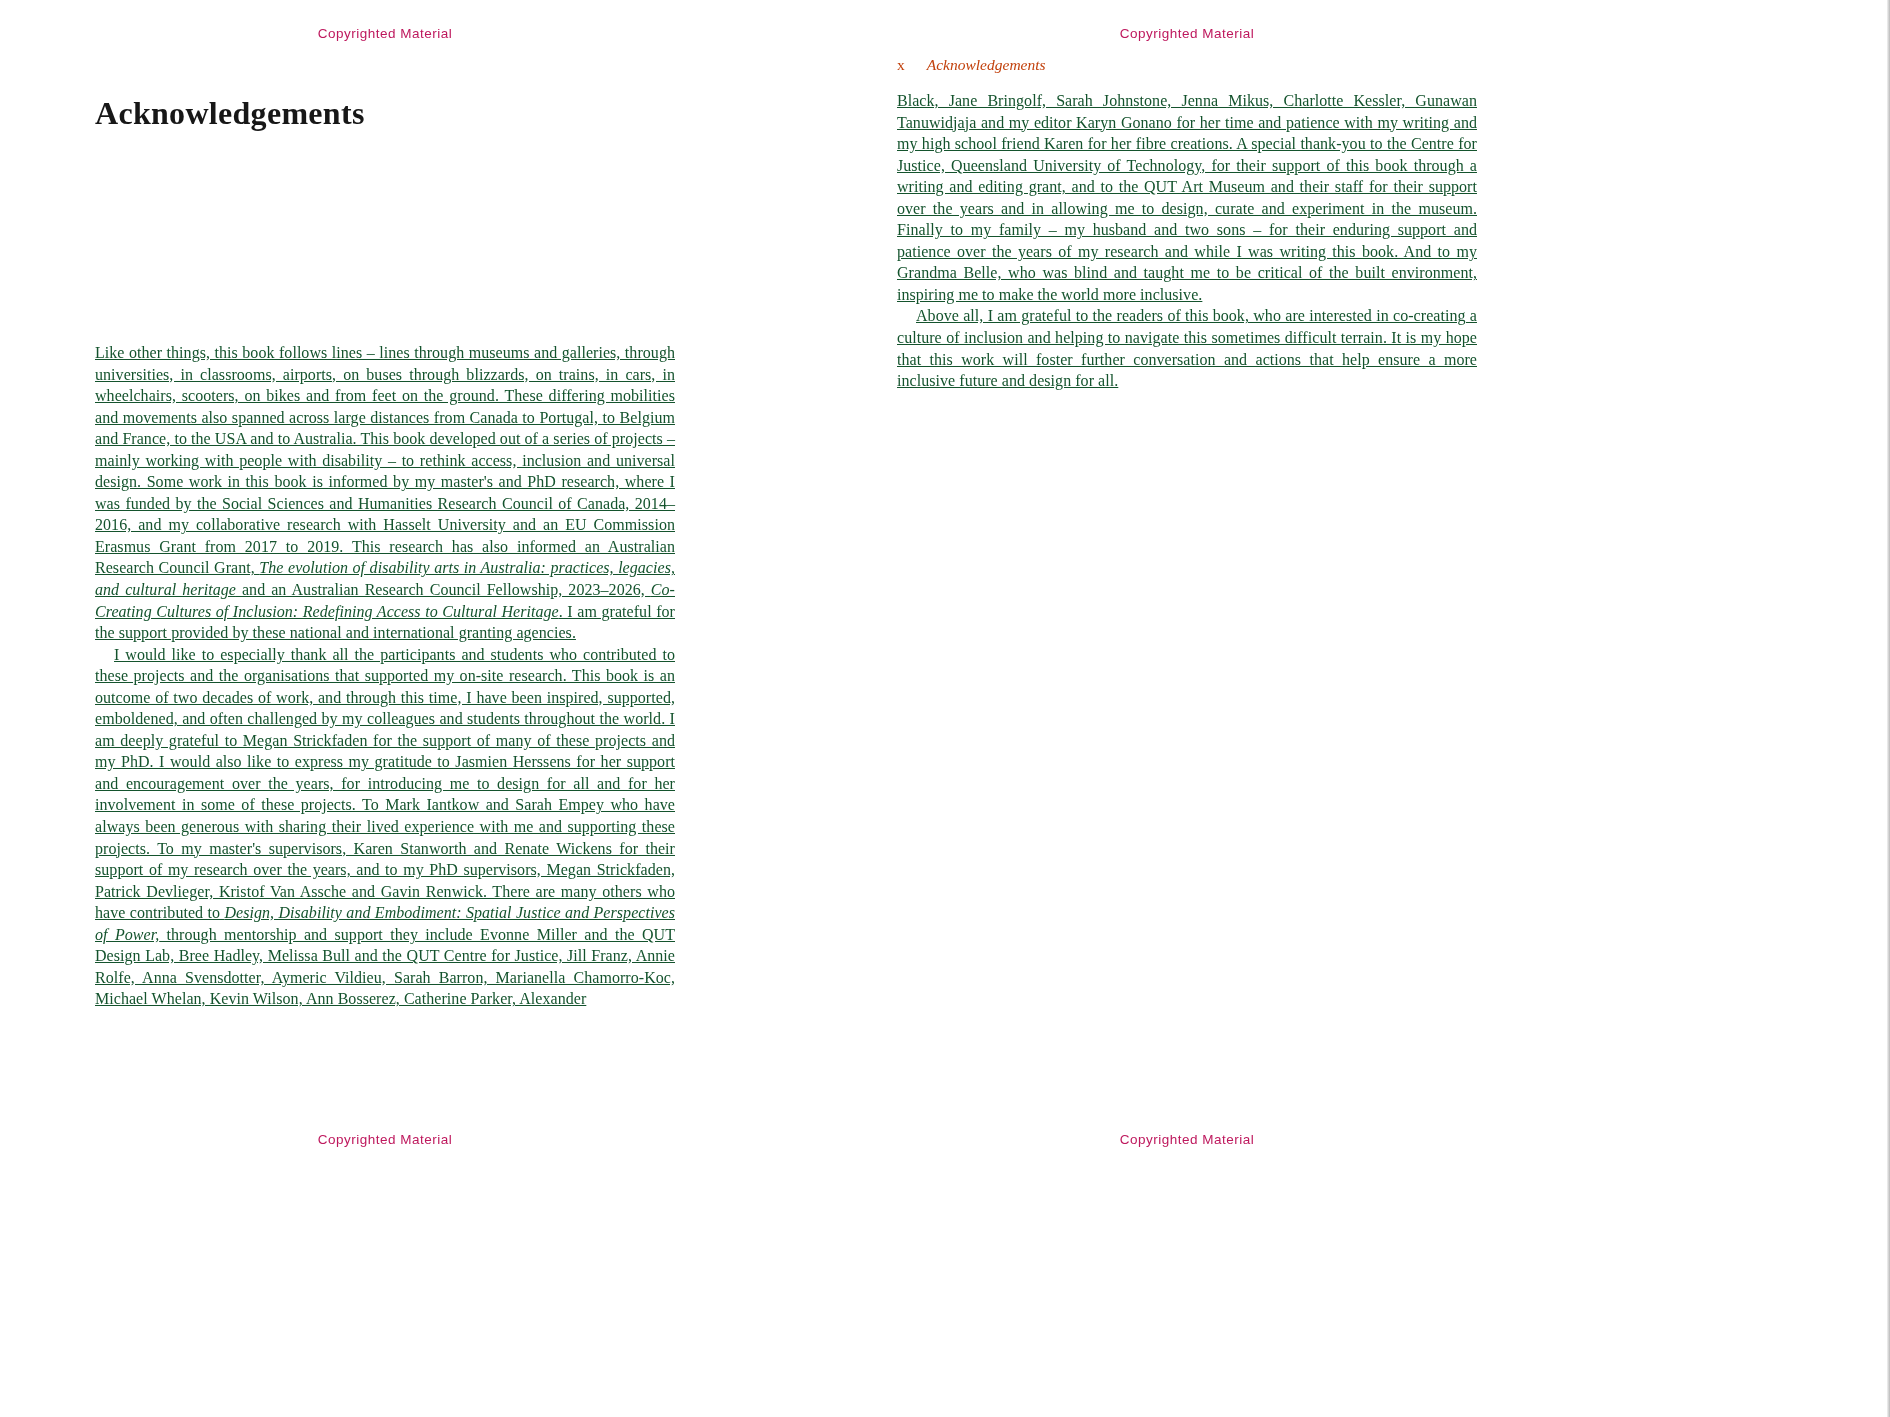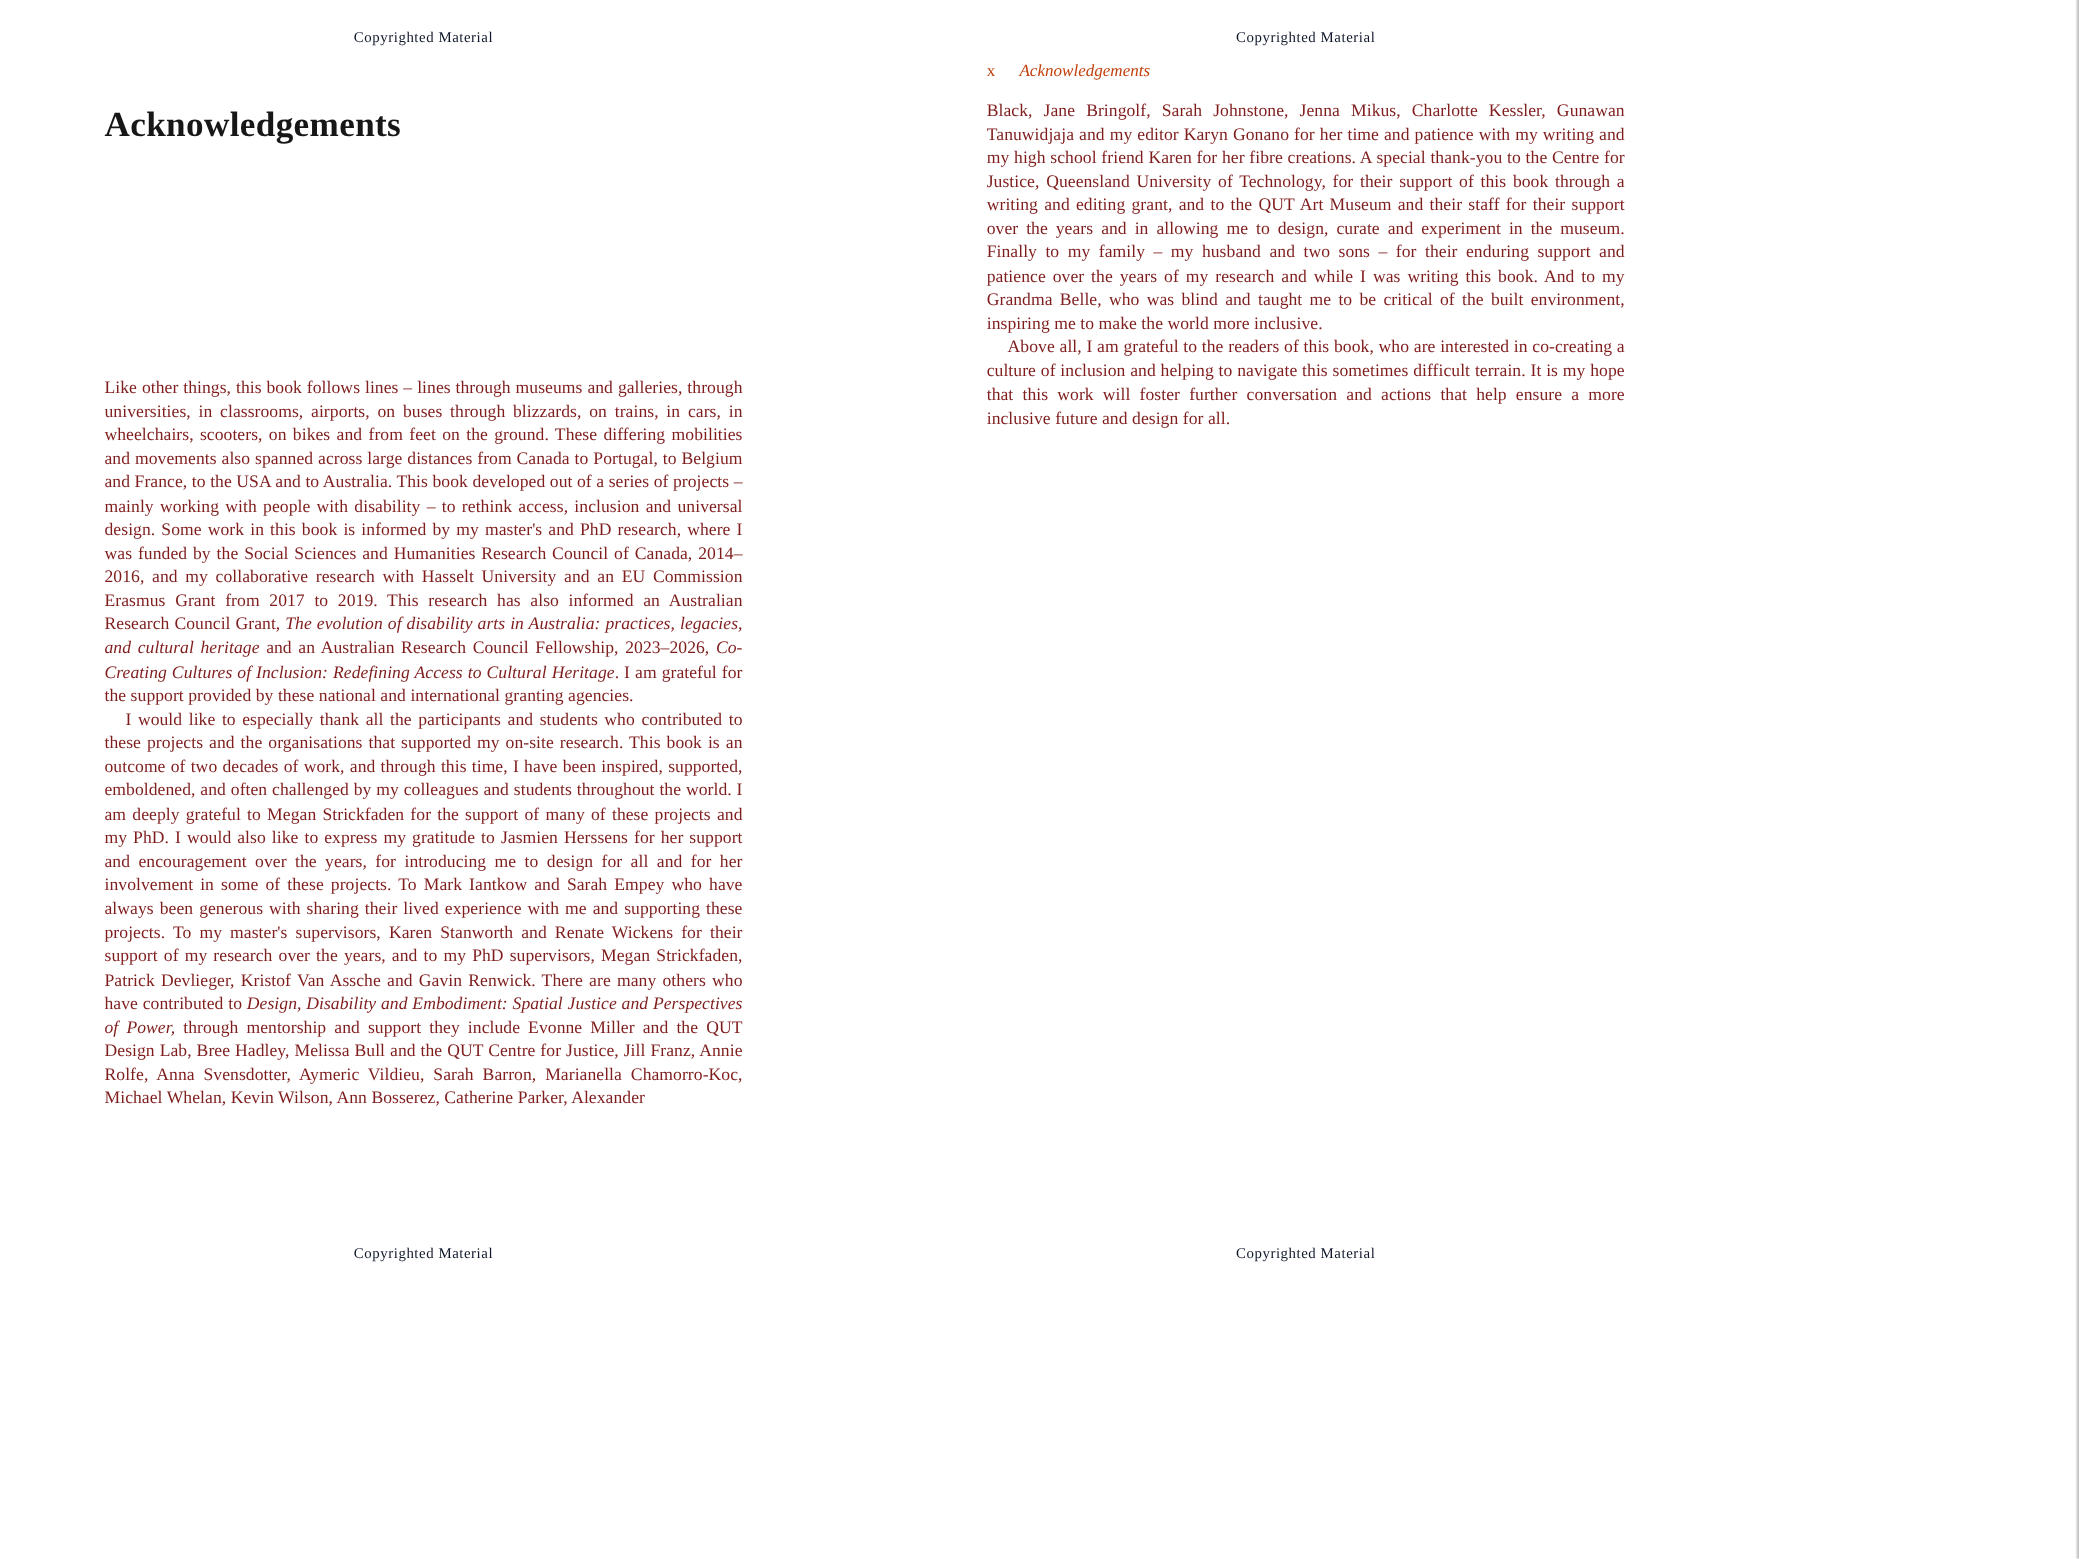--- a/index.html
+++ b/index.html
@@ -10,24 +10,24 @@
     font-family: "Liberation Serif", serif;
     color: #1c1c1c;
     overflow: hidden;
   }
   .page { position: absolute; top: 0; height: 1417px; }
   .page-left  { left: 0;   width: 790px; }
   .page-right { left: 790px; width: 1100px; }
 
   .copyright {
     position: absolute;
-    font-family: Liberation Serif, serif;
+    font-family: Liberation Sans, sans-serif;
     font-size: 13.5px;
     letter-spacing: 0.5px;
-    color: #0f172a;
+    color: #be185d;
     text-align: center;
     width: 580px;
     filter: blur(0.3px);
   }
   .copyright.top    { top: 26px; }
   .copyright.bottom { top: 1132px; }
   .page-left  .copyright { left: 95px; }
   .page-right .copyright { left: 107px; }
 
   .chapter-title {
@@ -50,21 +50,22 @@
   .running-header .pagenum { font-style: normal; }
   .running-header .running-title { font-style: italic; margin-left: 22px; }
 
   .body-text {
     position: absolute;
     width: 580px;
     font-size: 16px;
     line-height: 21.55px;
     text-align: justify;
     letter-spacing: 0.05px;
-    color: #7f1d1d;
+    color: #14532d;
+    text-decoration: underline;
   }
   .page-left  .body-text { left: 95px;  top: 342px; }
   .page-right .body-text { left: 107px; top: 90px; }
 
   .para { margin: 0; }
   .para.indent { text-indent: 19px; }
   .italic { font-style: italic; }
 
   .book-edge {
     position: absolute;

